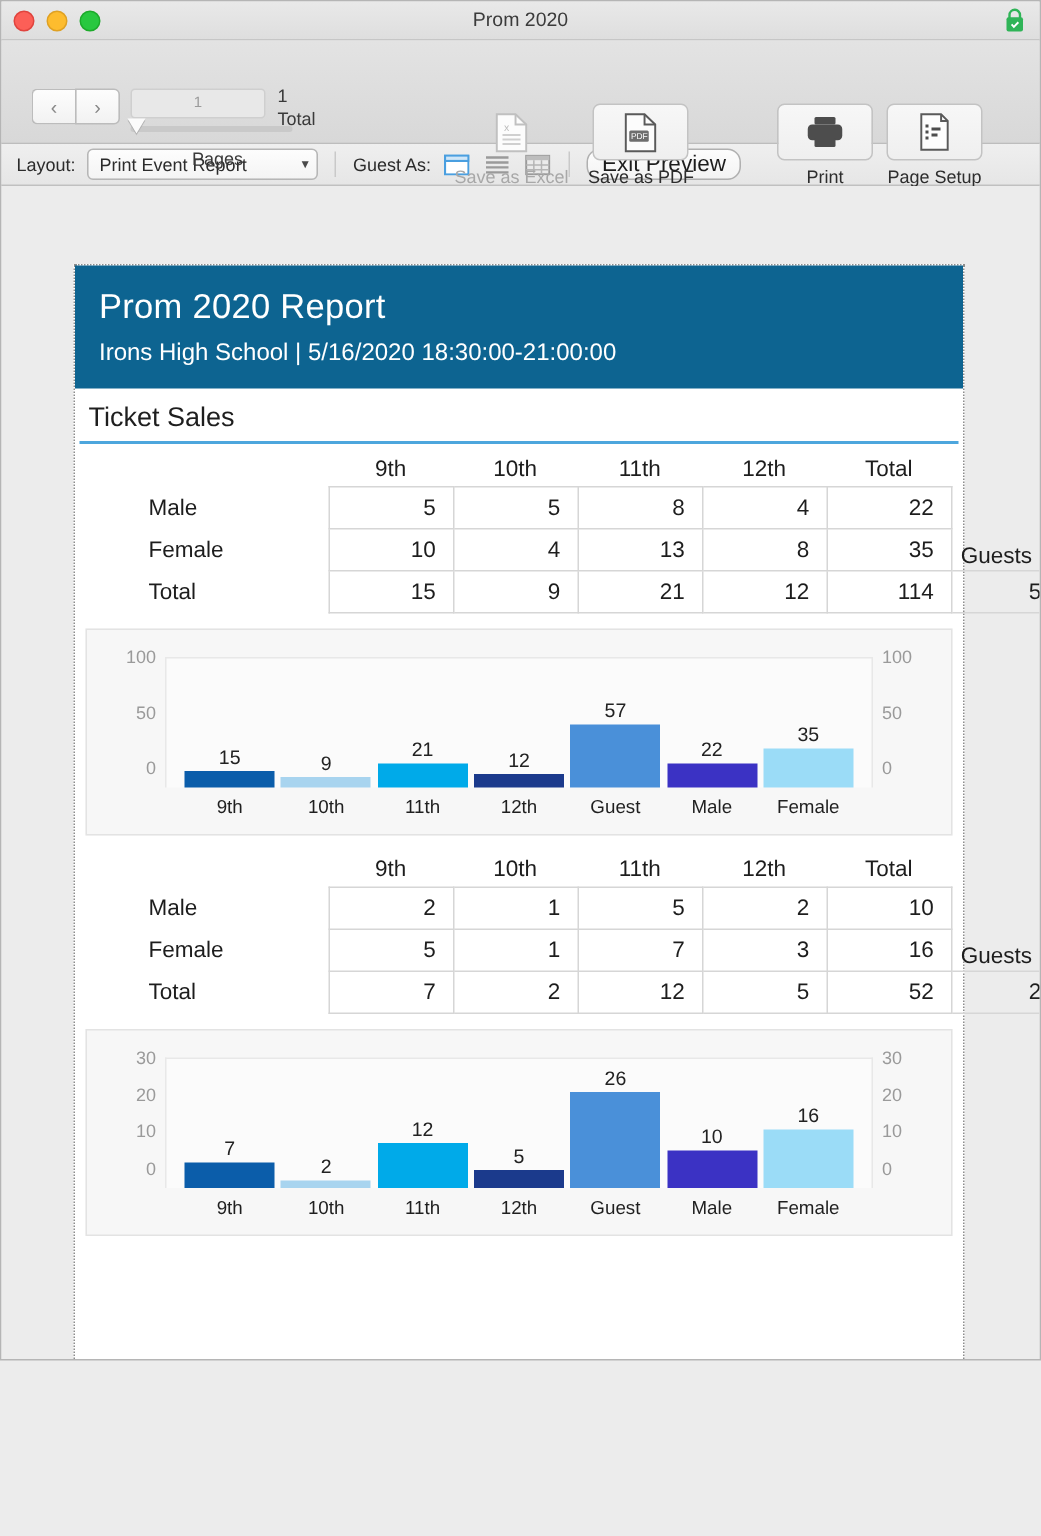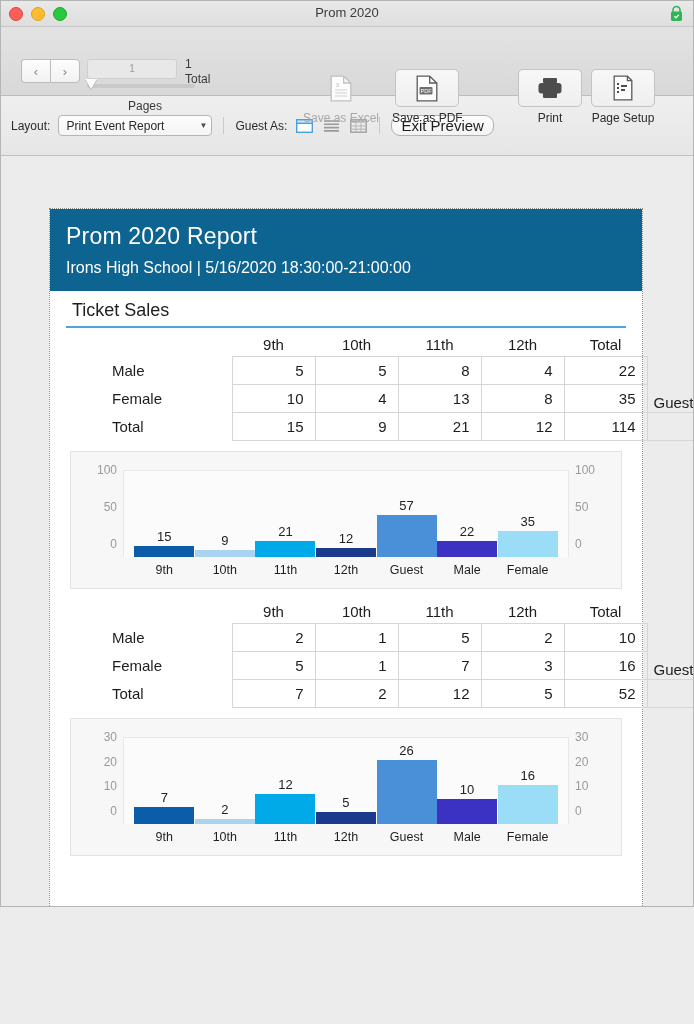--- a/index.html
+++ b/index.html
@@ -49,41 +49,41 @@
   .tbtn .iconbox{width:62px;height:36px;border-radius:5px;display:flex;
                  align-items:center;justify-content:center;margin:0 auto;}
   .tbtn.enabled .iconbox{background:linear-gradient(#f7f7f7,#efefef);border:1px solid #c3c3c3;}
   .tbtn.disabled .iconbox{background:transparent;border:1px solid transparent;}
   .tbtn .lbl{font-size:12px;margin-top:4px;color:#2d2d2d;white-space:nowrap;}
   .tbtn.disabled .lbl{color:#a8a8a8;}
 
   
   .layoutbar{height:27px;background:linear-gradient(#efefef,#e6e6e6);
              border-bottom:1px solid #c0c0c0;display:flex;align-items:center;
-             padding:16px 10px;gap:8px;font-size:12px;color:#2b2b2b;flex:0 0 auto;}
+             padding:0 10px;gap:8px;font-size:12px;color:#2b2b2b;flex:0 0 auto;}
   .lay-select{display:flex;align-items:center;justify-content:space-between;
               background:linear-gradient(#fdfdfd,#f4f4f4);border:1px solid #b6b6b6;
               border-radius:4px;height:19px;width:141px;padding:0 4px 0 7px;font-size:12px;}
   .chev{font-size:8px;color:#4a4a4a;}
   .bar-sep{width:1px;height:17px;background:#c9c9c9;margin:0 3px;}
   .segbtn{width:19px;height:16px;display:flex;align-items:center;justify-content:center;}
   .exitbtn{height:19px;border:1px solid #b0b0b0;border-radius:9px;
            background:linear-gradient(#fdfdfd,#f3f3f3);padding:0 9px;font-size:15px;
            display:flex;align-items:center;color:#1d1d1d;}
 
   
   .canvas{flex:1 1 auto;background:#ececec;position:relative;overflow:hidden;}
   .page{position:absolute;left:48px;top:52px;width:594px;height:800px;
         background:#fff;border:1px dotted #8c8c8c;box-sizing:border-box;}
 
   .rpt-header{background:#0d6491;padding:14px 16px 14px 16px;}
   .rpt-title{color:#fff;font-size:23px;font-weight:400;letter-spacing:.2px;}
   .rpt-sub{color:#fff;font-size:16px;margin-top:9px;}
 
-  .section{padding:0 16px;}
+  .section{padding:0 3px;}
   .sect-title{font-size:18px;color:#1e1e1e;padding:9px 6px 5px 6px;
               border-bottom:2px solid #4da6dd;}
 
   
   .tbl{width:100%;border-collapse:collapse;font-size:15px;color:#1d1d1d;
        table-layout:fixed;margin-top:2px;}
   .tbl td,.tbl th{font-weight:400;}
   .tbl .rl{width:112px;text-align:left;padding:4px 8px 4px 46px;border:none;}
   .tbl .hd{text-align:center;padding:6px 10px 3px 10px;border:none;font-size:15px;}
   .tbl .cell{text-align:right;padding:5px 11px 5px 6px;border:1px solid #d6d6d6;}

